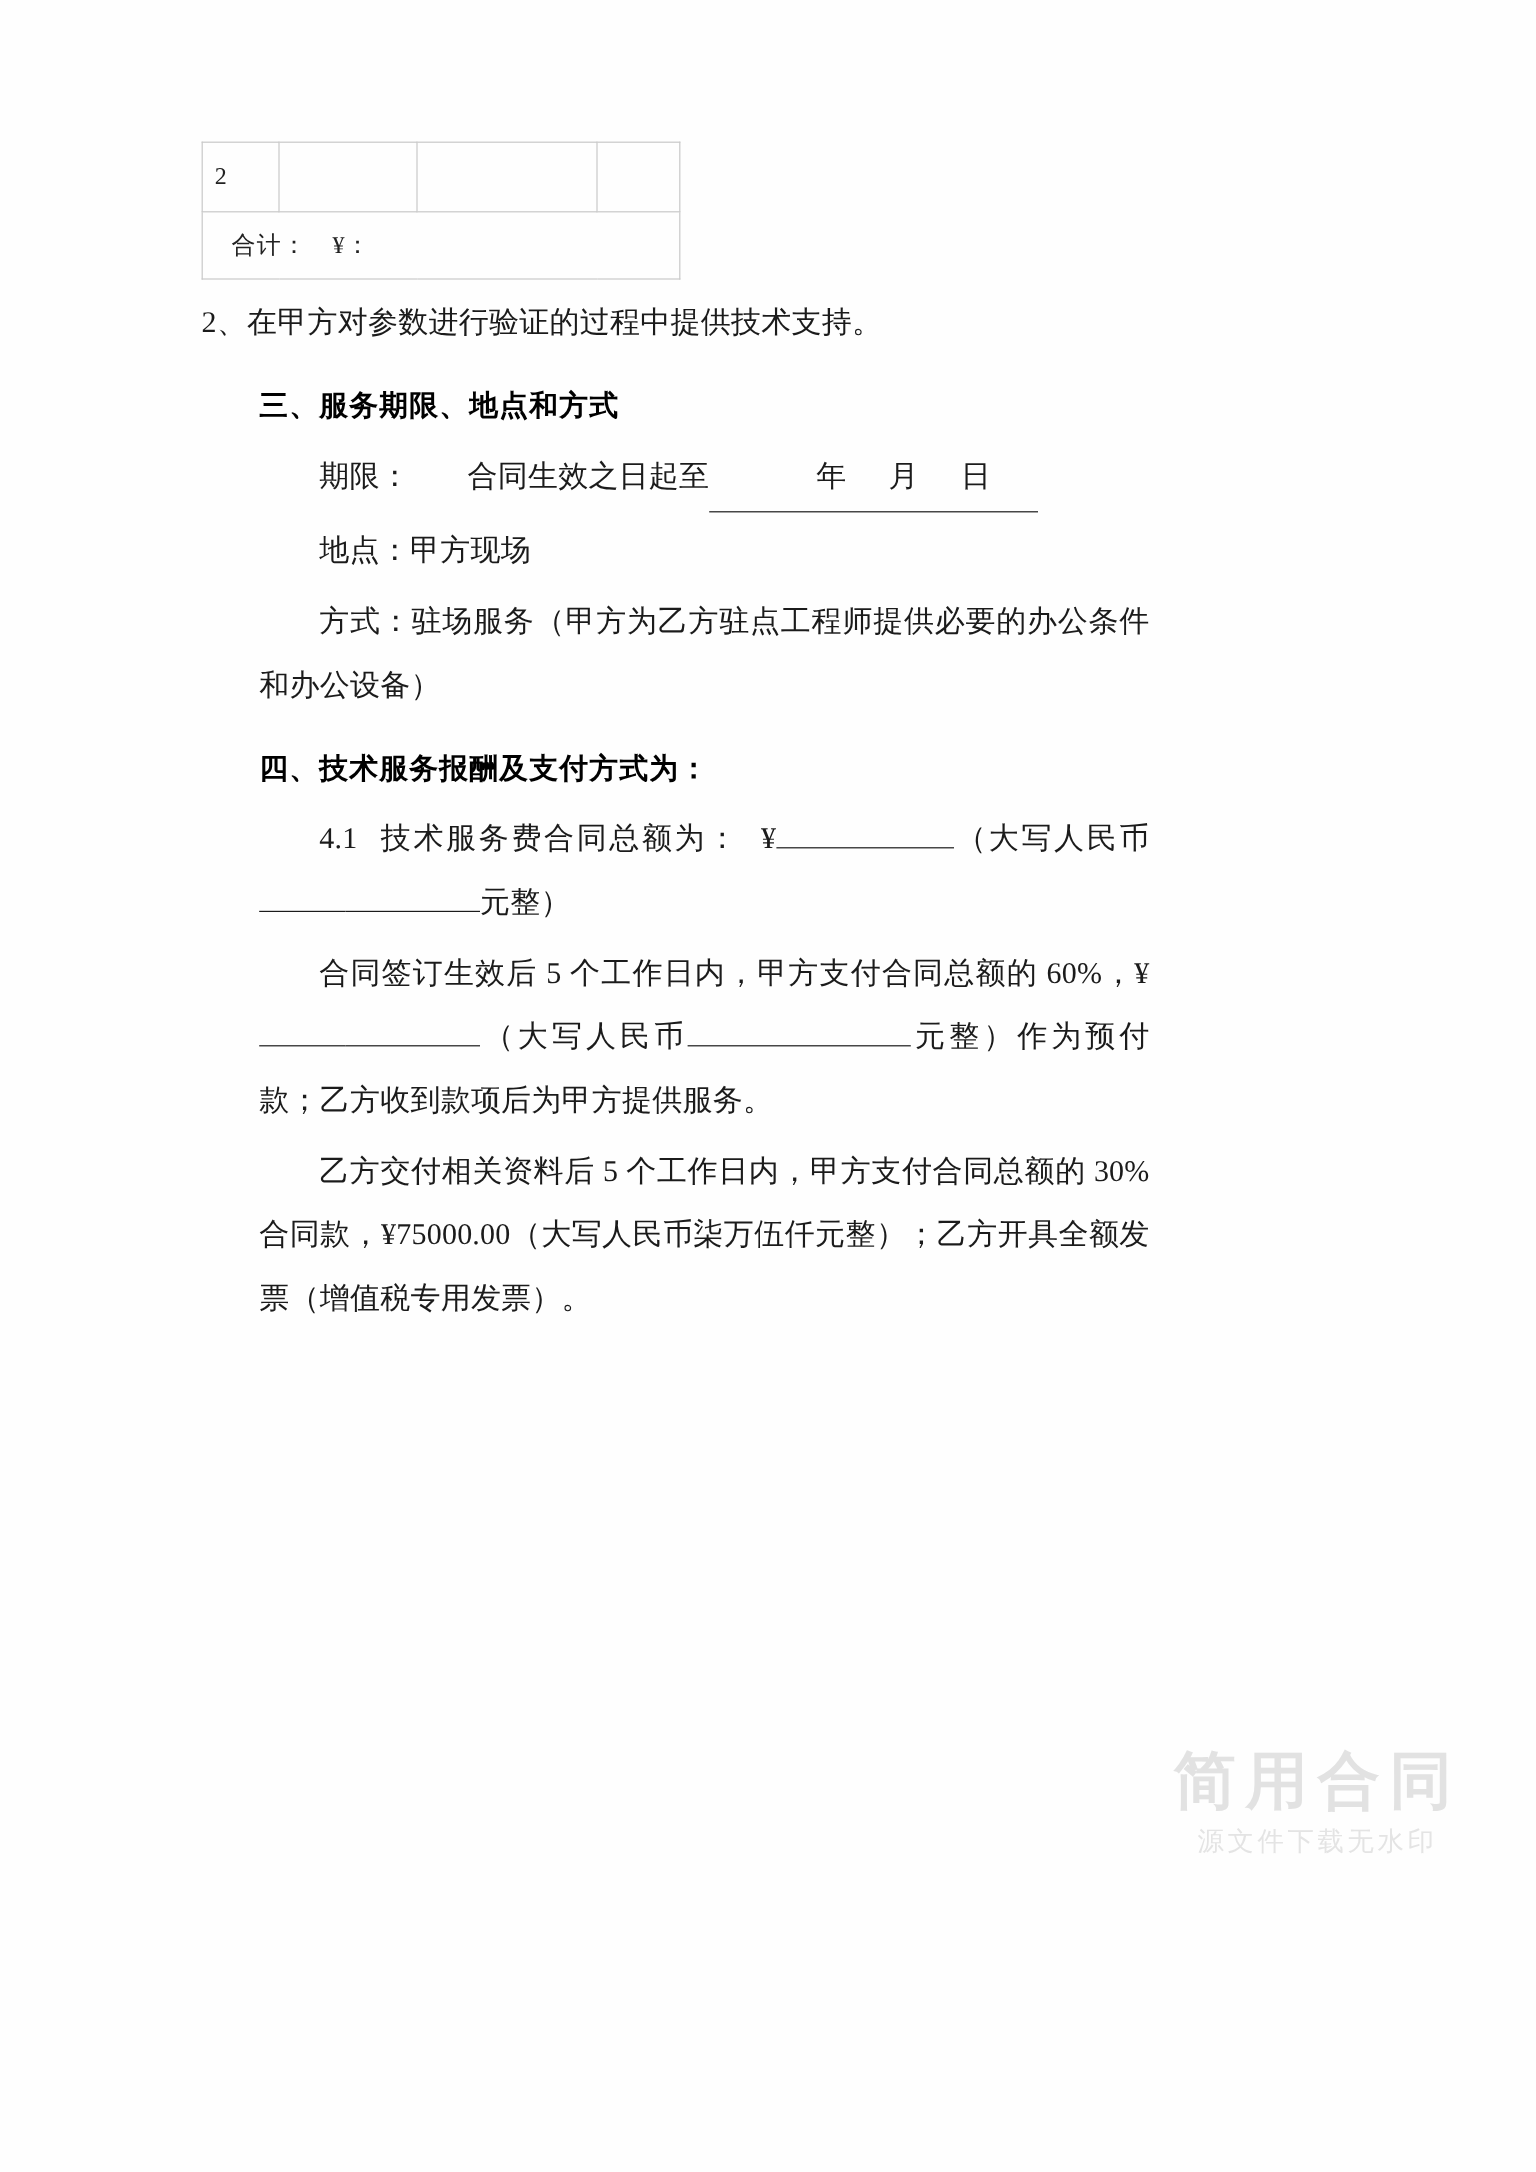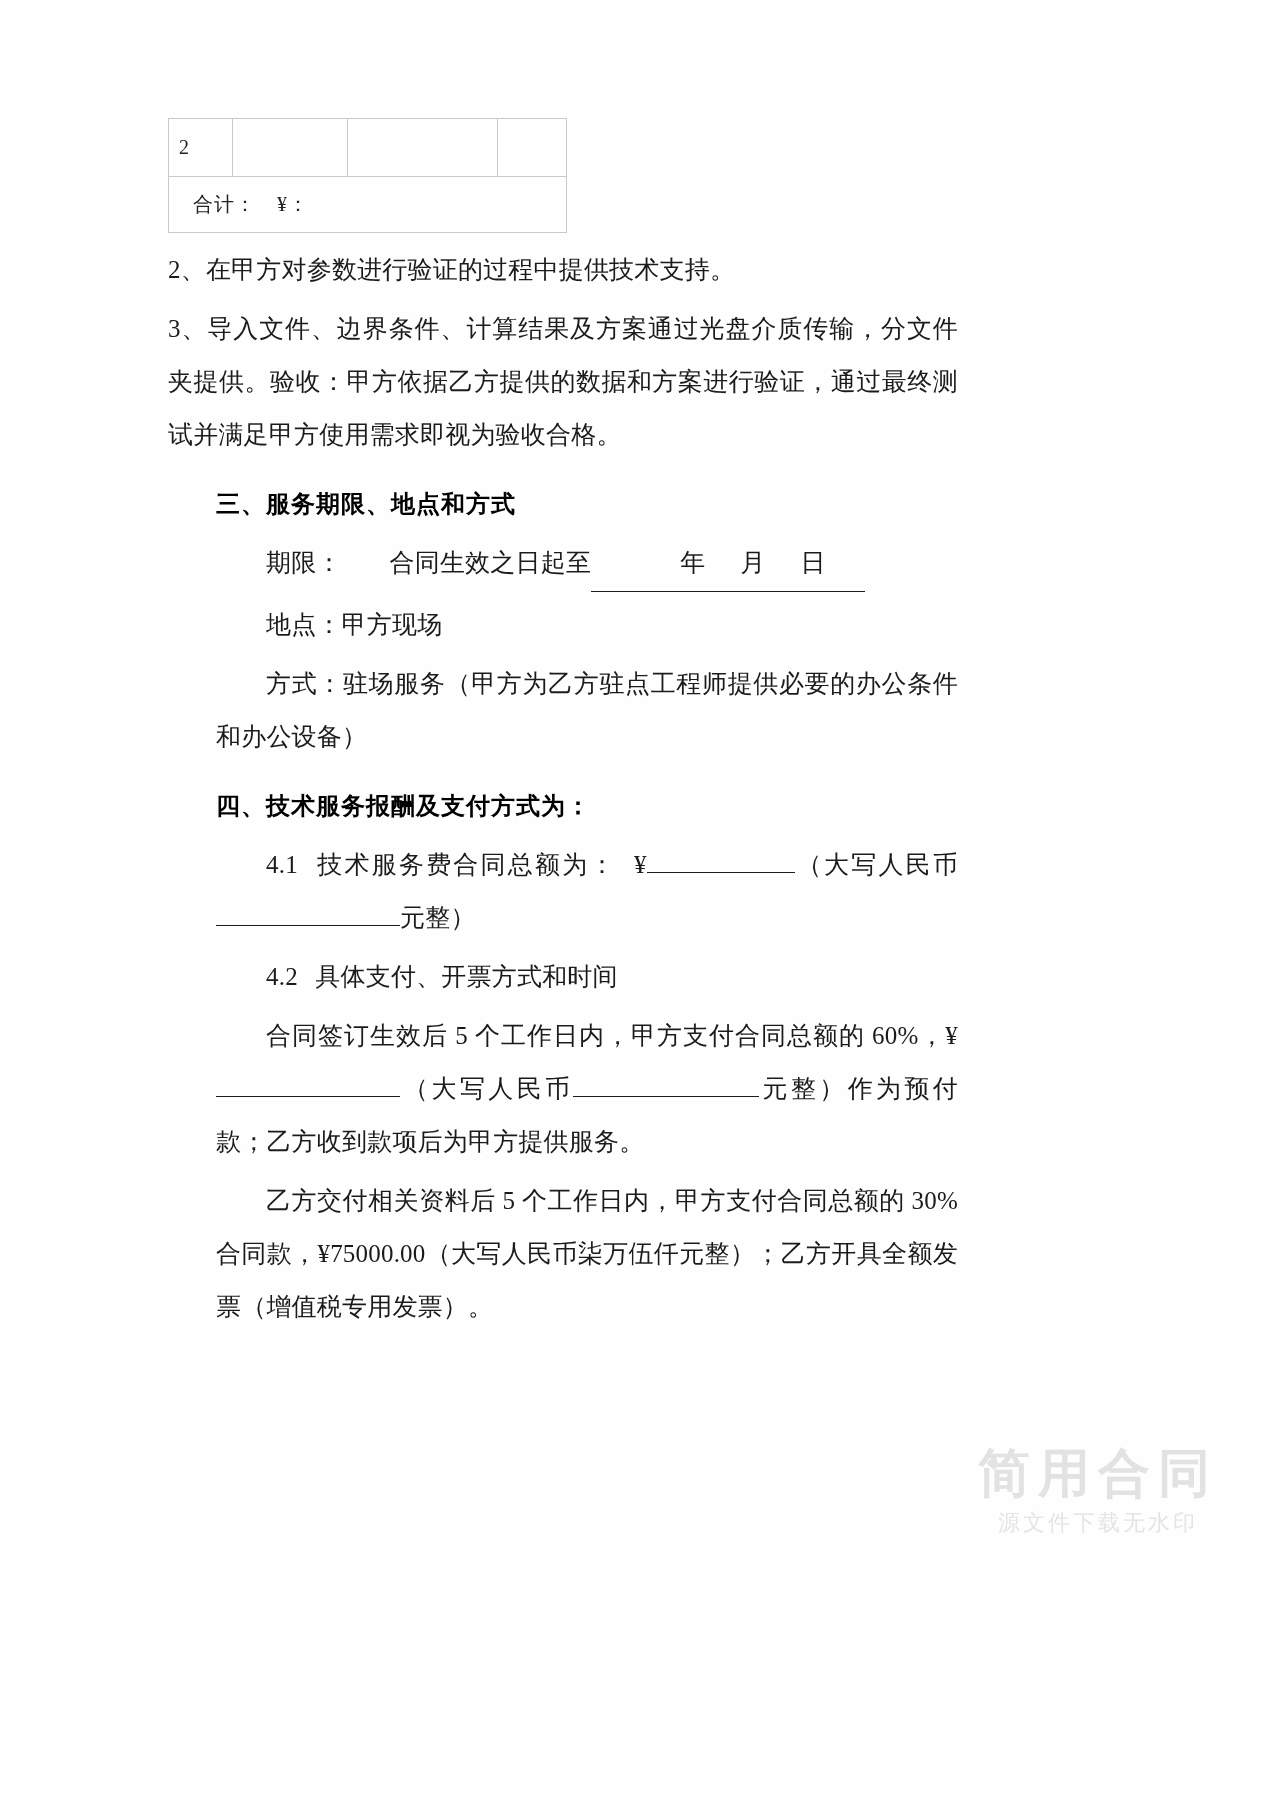--- a/index.html
+++ b/index.html
@@ -95,21 +95,21 @@
     padding: 0 4px 2px 4px;
   }
 
   .sp { display: inline-block; width: 1.4em; }
   .sp-sm { display: inline-block; width: 0.7em; }
 
   
   .watermark {
     position: absolute;
     right: 62px;
-    bottom: 272px;
+    bottom: 260px;
     text-align: center;
     pointer-events: none;
     user-select: none;
   }
   .wm-main {
     font-size: 52px;
     font-weight: bold;
     letter-spacing: 8px;
     color: #e2e2e2;
     font-family: "Liberation Sans", "DejaVu Sans", sans-serif;
@@ -139,43 +139,39 @@
           <td class="c4"></td>
         </tr>
         <tr>
           <td class="total" colspan="4">合计：　¥：</td>
         </tr>
       </tbody>
     </table>
 
     <p class="para">2、在甲方对参数进行验证的过程中提供技术支持。</p>
 
-    <p class="para">3、导入文件、边界条件、计算结果及方案通过光盘介质传输，分文件夹提供。验收：甲方依据乙方提供的数据和方案进行验证，通过最终测试并满足甲方使用需求即视为验收合格。</p>
 
     <h3 class="heading">三、服务期限、地点和方式</h3>
 
     <p class="para indent">
       <span>期限：</span>
       <span class="sp"></span>
       <span>合同生效之日起至</span><span class="term-line"><span class="sp"></span><span>年</span><span class="sp"></span><span>月</span><span class="sp"></span><span>日</span><span class="sp"></span></span>
     </p>
 
     <p class="para indent">地点：甲方现场</p>
 
     <p class="para indent">方式：驻场服务（甲方为乙方驻点工程师提供必要的办公条件和办公设备）</p>
 
     <h3 class="heading">四、技术服务报酬及支付方式为：</h3>
 
     <p class="para indent">
       <span>4.1</span><span class="sp-sm"></span><span>技术服务费合同总额为：</span><span class="sp-sm"></span><span>¥</span><span class="blank b-lg"></span><span>（大写人民币</span><span class="blank b-sm"></span><span class="blank b-md"></span><span>元整）</span>
     </p>
 
-    <p class="para indent">
-      <span>4.2</span><span class="sp-sm"></span><span>具体支付、开票方式和时间</span>
-    </p>
 
     <p class="para indent">
       <span>合同签订生效后 5 个工作日内，甲方支付合同总额的 60%，</span><span>¥</span><span class="blank b-sm"></span><span class="blank b-md"></span><span>（大写人民币</span><span class="blank b-xl"></span><span>元整）作为预付款；乙方收到款项后为甲方提供服务。</span>
     </p>
 
     <p class="para indent">
       <span>乙方交付相关资料后 5 个工作日内，甲方支付合同总额的 30%合同款，</span><span>¥75000.00</span><span>（大写人民币柒万伍仟元整）；乙方开具全额发票（增值税专用发票）。</span>
     </p>
 
   </div>

